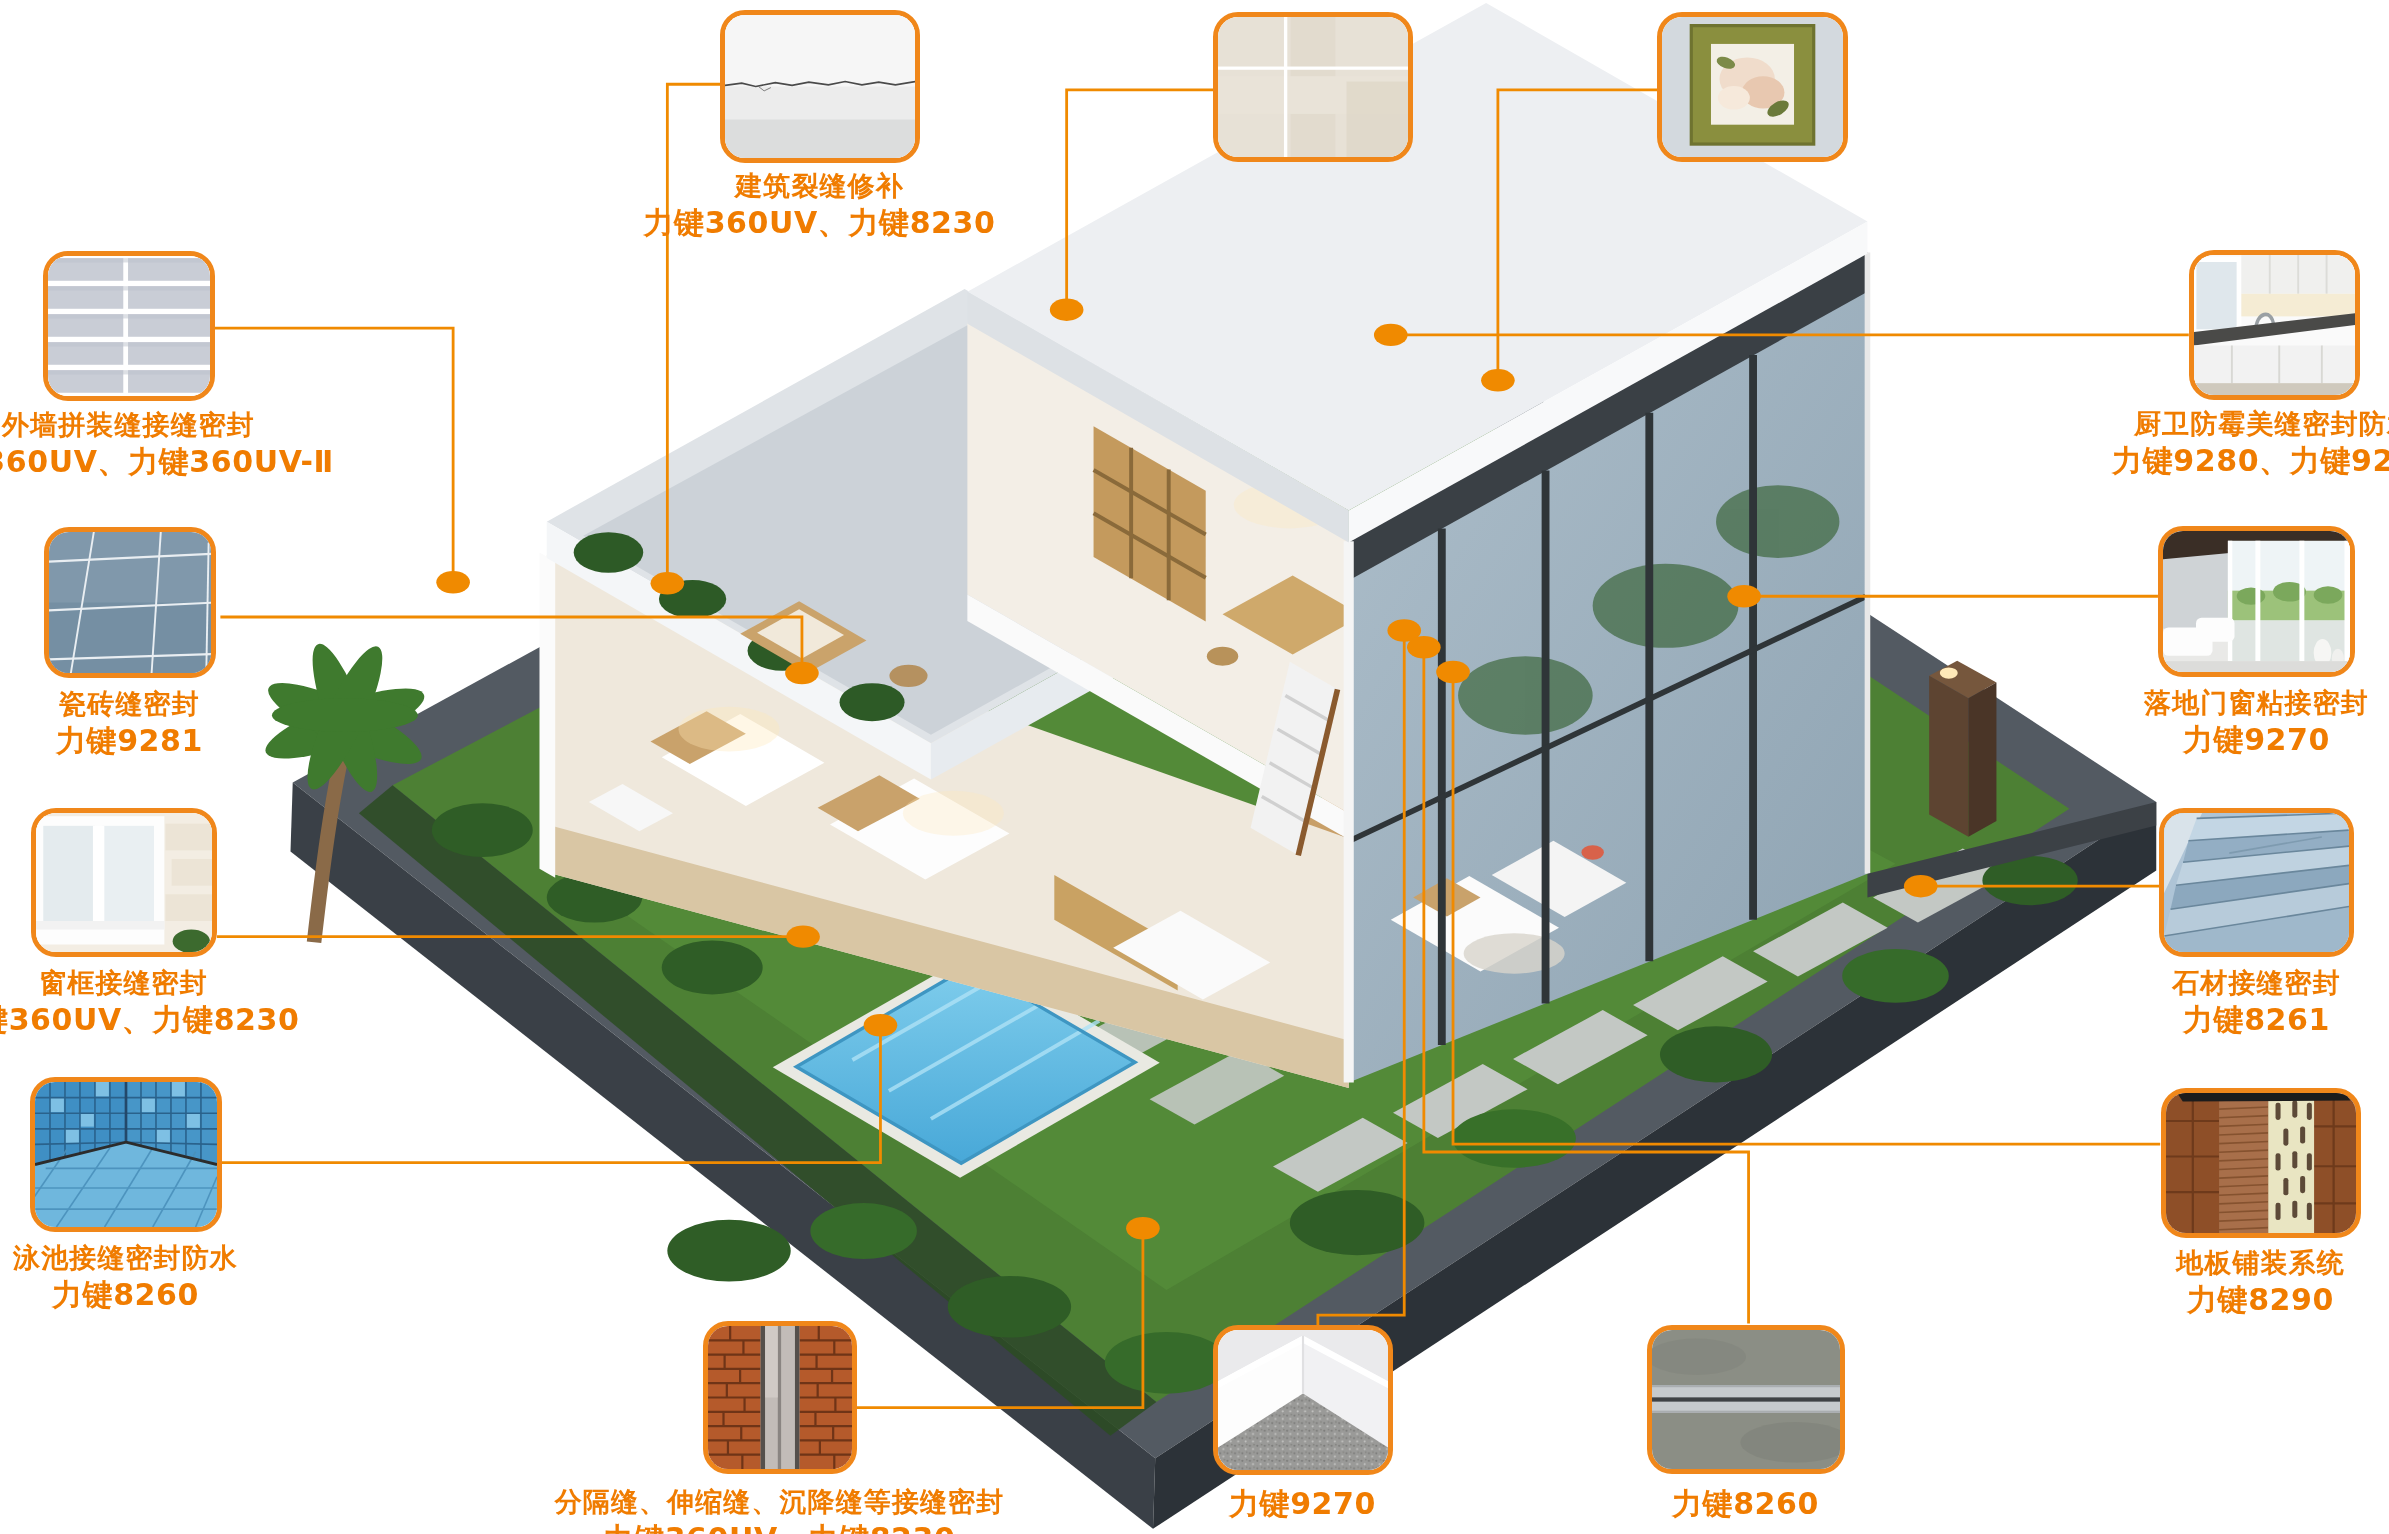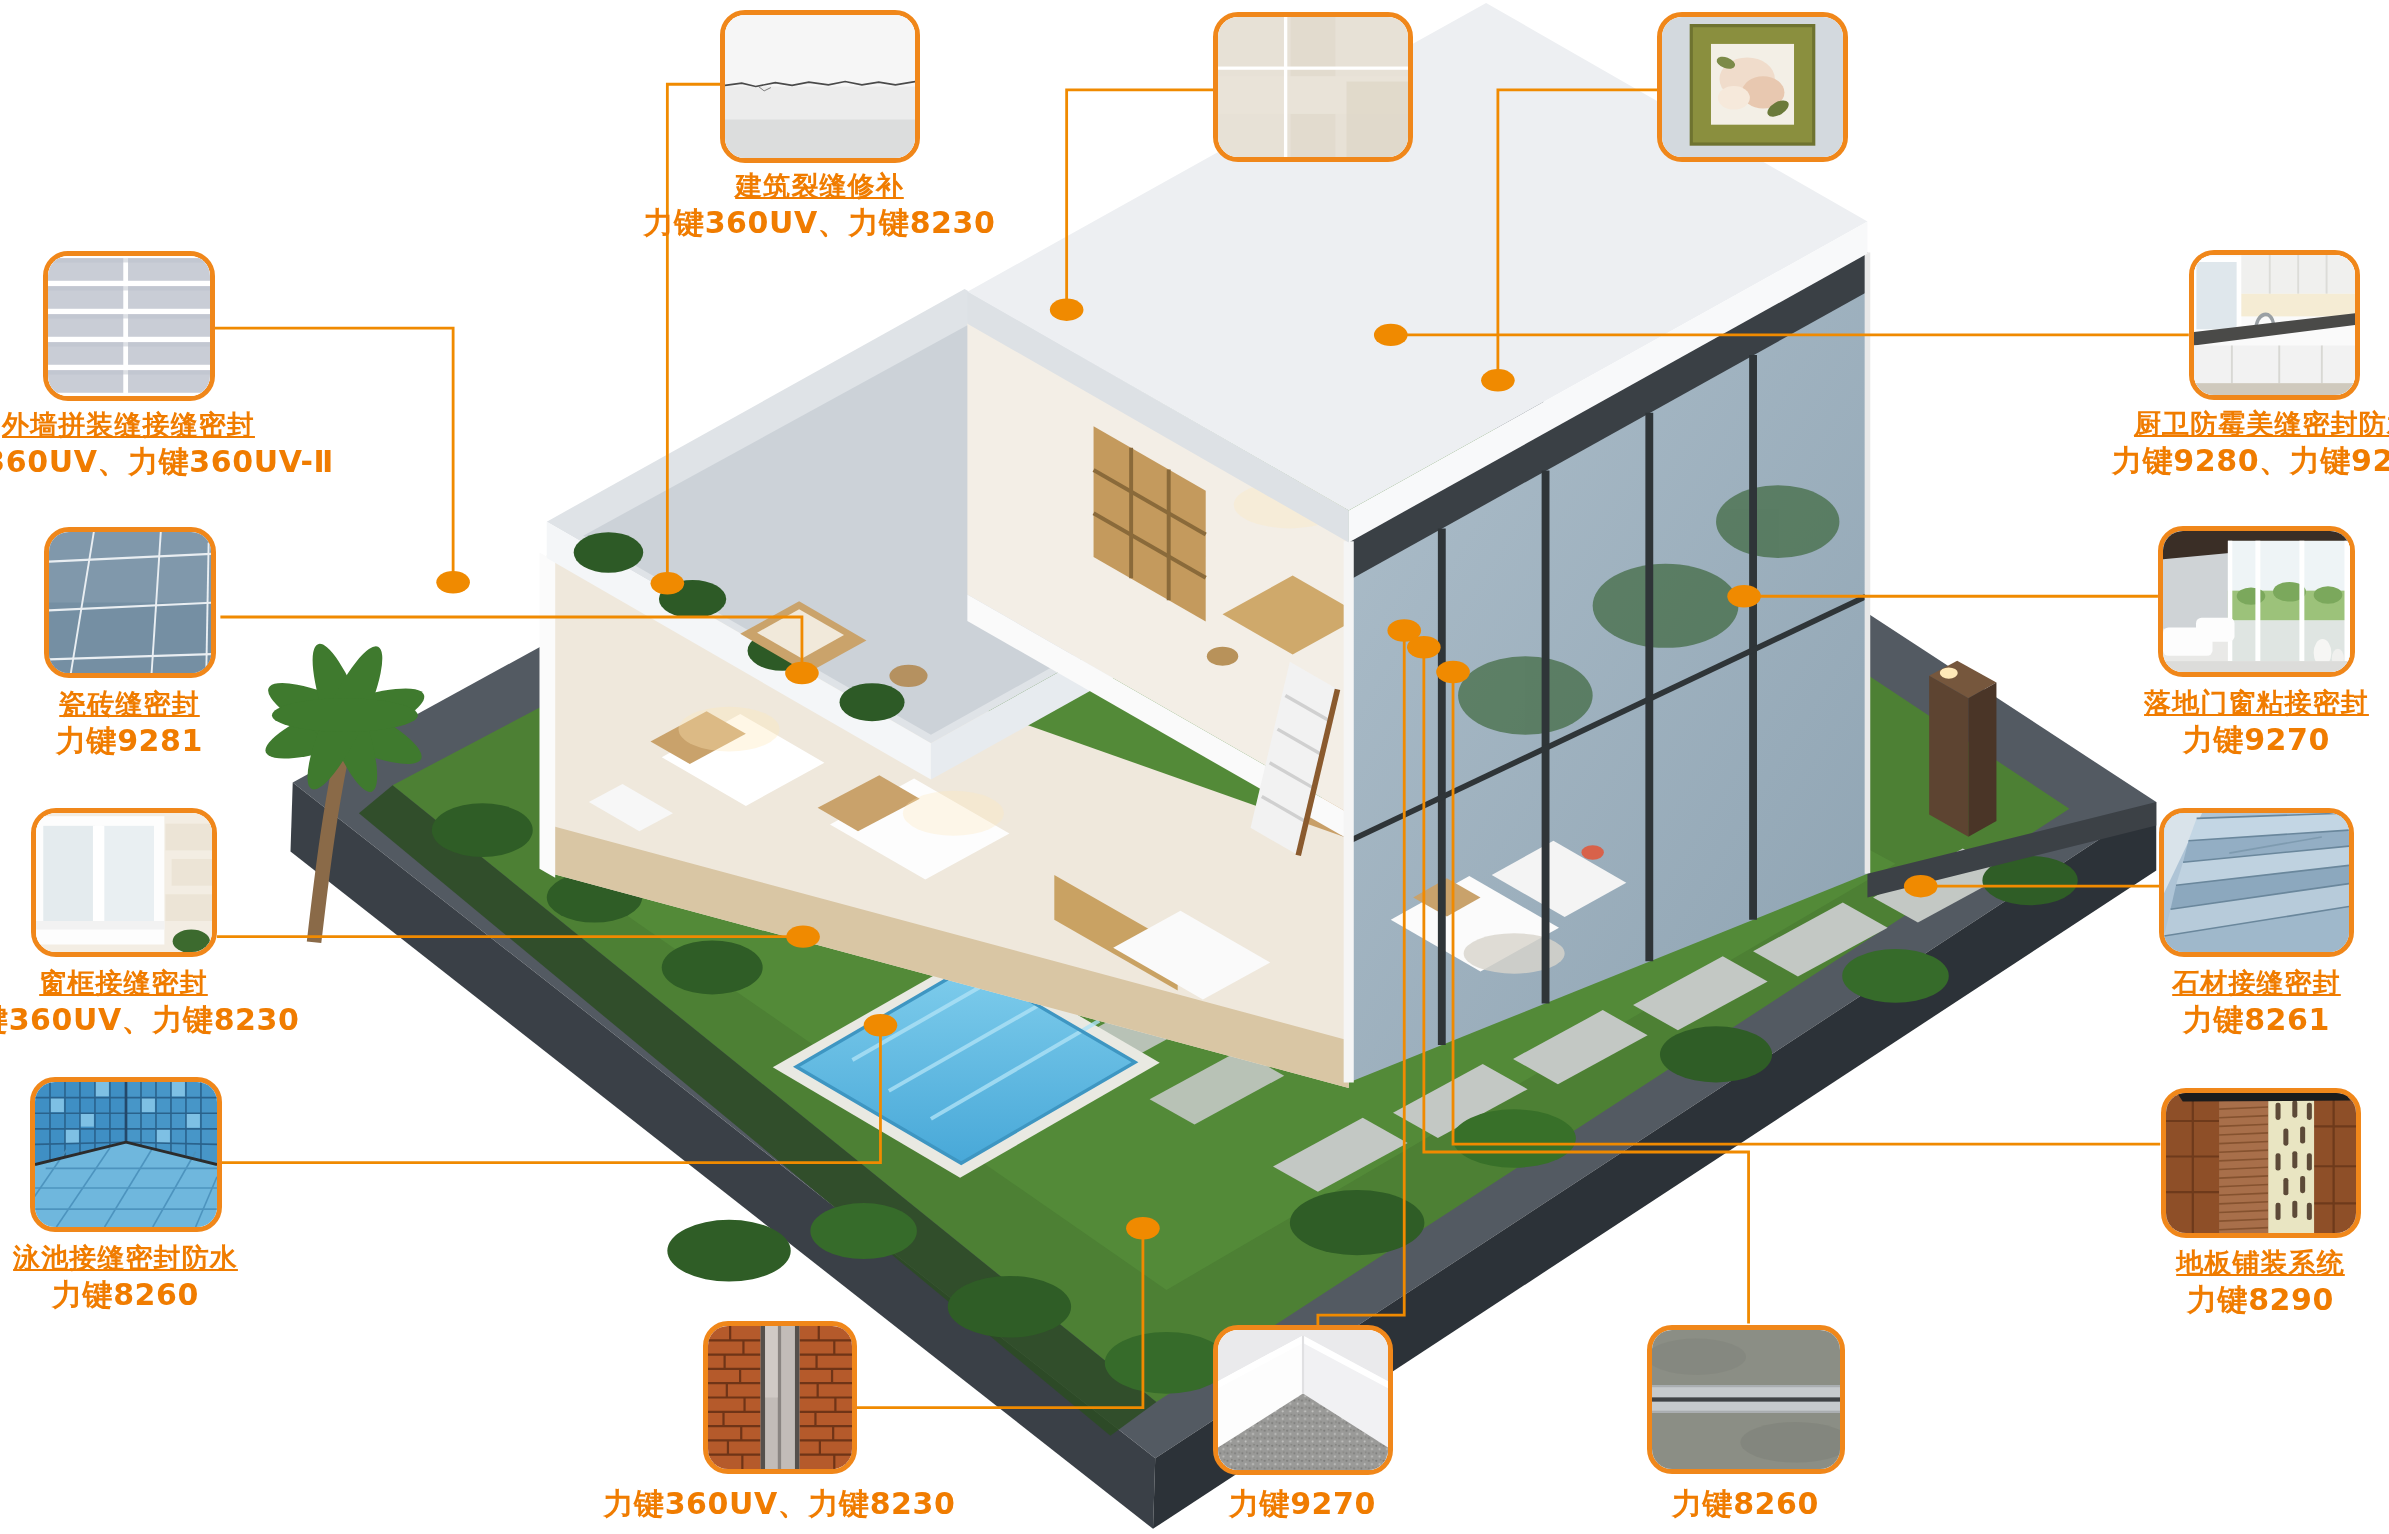--- a/index.html
+++ b/index.html
@@ -4,21 +4,21 @@
 <style>
   html,body{margin:0;padding:0;background:#fff;}
   .stage{position:relative;width:2389px;height:1534px;background:#ffffff;overflow:hidden;
          font-family:"DejaVu Sans",sans-serif;}
   .layer{position:absolute;left:0;top:0;width:2389px;height:1534px;}
   .thumb-box{position:absolute;border:5px solid #F0871A;border-radius:25px;overflow:hidden;
              background:#fff;box-sizing:border-box;}
   .thumb-box svg{display:block;width:100%;height:100%;}
   .callout-text{position:absolute;width:785px;text-align:center;color:#F07C00;font-weight:bold;
                 line-height:1.28;white-space:nowrap;}
-  .callout-text .t1{font-size:27px;letter-spacing:1.1px;text-decoration:underline;}
+  .callout-text .t1{font-size:27px;letter-spacing:1.1px;}
   .callout-text .t2{font-size:30px;letter-spacing:0.6px;}
 </style>
 </head>
 <body>
 
 <div class="stage">
 
   <svg class="layer" viewBox="0 0 4260 2735">
     <defs>
       <linearGradient id="glassg" x1="0" y1="0" x2="1" y2="1">
@@ -616,20 +616,21 @@
           <line x1="228" y1="234" x2="228" y2="260"></line>
       </g>
       <rect x="95" y="0" width="70" height="260" fill="#c2bcb8"></rect>
       <rect x="95" y="0" width="8" height="260" fill="#55504c"></rect>
       <rect x="157" y="0" width="8" height="260" fill="#55504c"></rect>
       <rect x="126" y="0" width="6" height="260" fill="#8a8582"></rect>
       <rect x="103" y="0" width="23" height="130" fill="#d3cdc9" opacity="0.8"></rect>
     </svg>
   </div>
   <div class="callout-text" style="left:387px;top:1485px;">
+    <div class="t1">分隔缝、伸缩缝、沉降缝等接缝密封</div>
     <div class="t2">力键360UV、力键8230</div>
   </div>
 
   <div class="thumb-box" style="left:1213px;top:1325px;width:180px;height:150px;">
     <svg viewBox="0 0 320 260" preserveAspectRatio="none">
       <defs>
         <pattern id="speck" width="14" height="14" patternUnits="userSpaceOnUse">
           <rect width="14" height="14" fill="#9a9a98"></rect>
           <circle cx="4" cy="5" r="2" fill="#7c7c7a"></circle>
           <circle cx="10" cy="11" r="2" fill="#c2c2c0"></circle>

